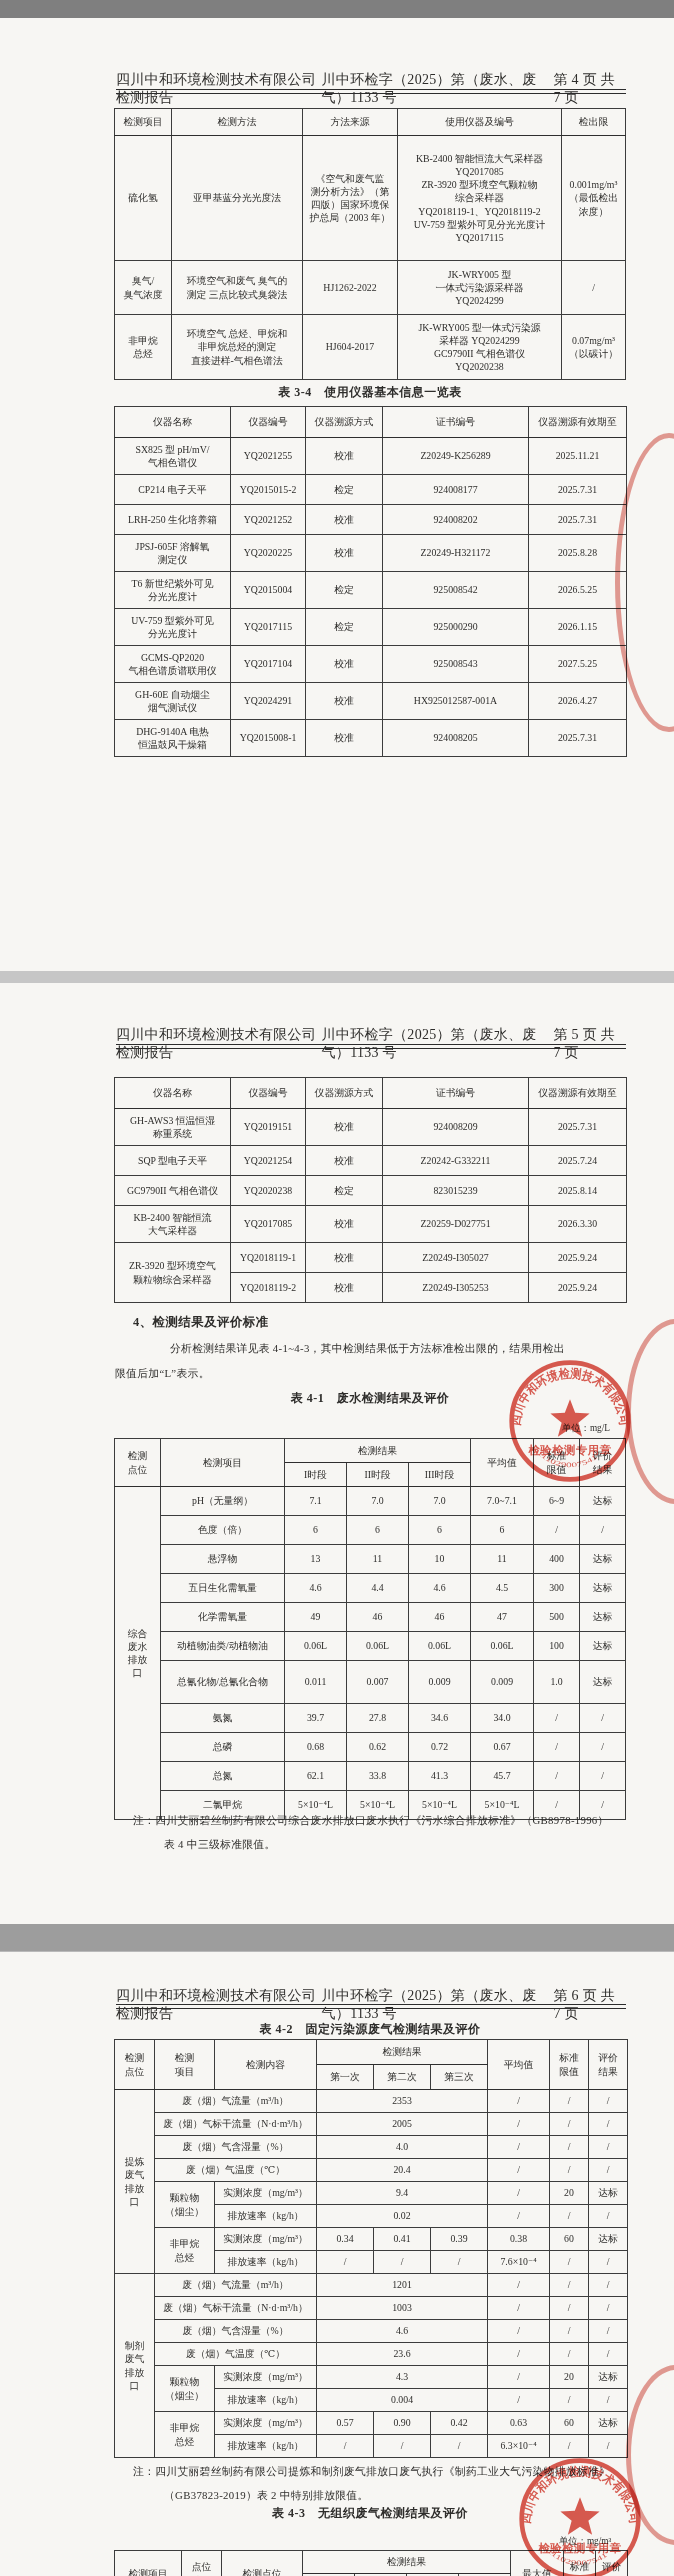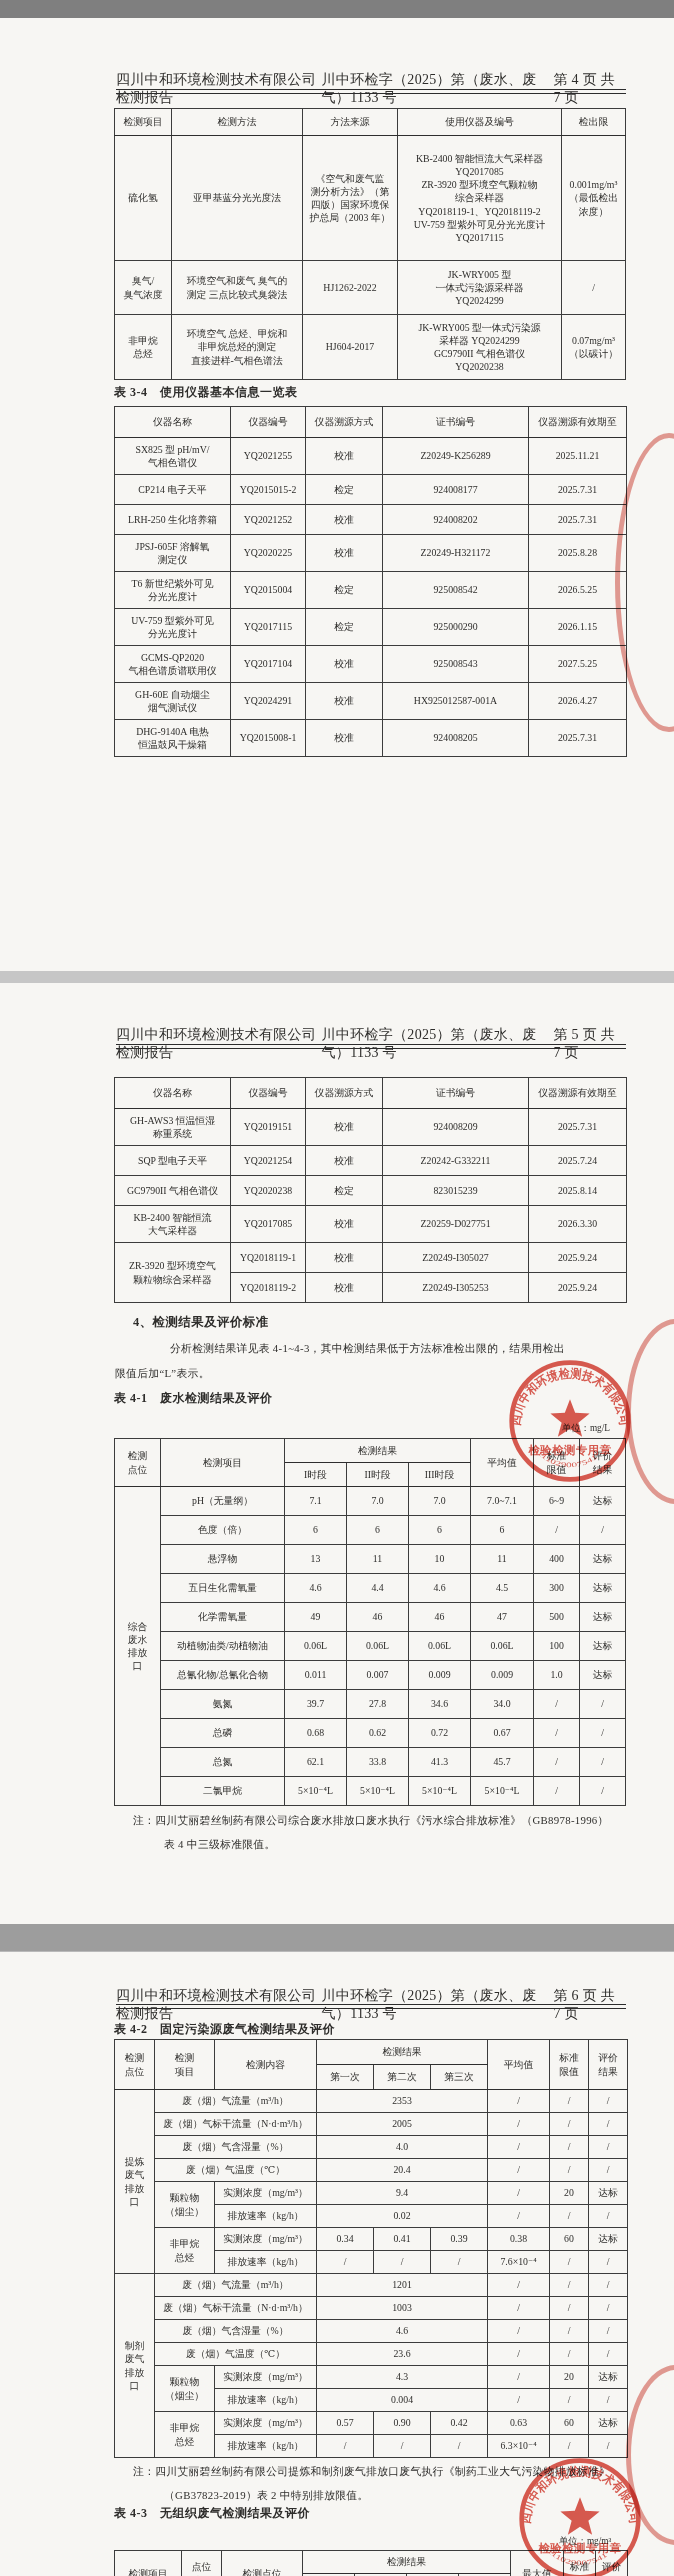--- a/index.html
+++ b/index.html
@@ -9,21 +9,21 @@
   .band{position:absolute;left:0;width:674px;}
   .abs{position:absolute;}
   .pg-header{display:flex;justify-content:flex-end;font-size:14px;letter-spacing:0.3px;}
   .hdr-rule{position:absolute;height:2.6px;border-top:0.8px solid #2c2c2c;border-bottom:1.3px solid #2c2c2c;}
   .tbl{position:absolute;}
   .tbl table{table-layout:fixed;border-collapse:collapse;width:100%;
              border-top:1.5px solid #282828;border-bottom:1.5px solid #282828;}
   .tbl th,.tbl td{border:0.5px solid #3c3c3c;text-align:center;vertical-align:middle;
                   padding:0.5px 1.5px;font-size:9.8px;font-weight:normal;white-space:pre-line;line-height:1.35;}
   .tbl thead th{border-bottom:1px solid #2e2e2e;}
-  .title{font-size:12px;font-weight:600;letter-spacing:0.5px;}
+  .title{font-size:12px;font-weight:600;text-align:center;letter-spacing:0.5px;}
   .h4{font-size:12.4px;font-weight:700;letter-spacing:0.5px;}
   .para,.note{font-size:10.8px;letter-spacing:0.3px;}
   .unit{font-size:9.3px;margin-left:26px;}
   .stamp{width:128px;height:128px;z-index:30;mix-blend-mode:multiply;opacity:.88;}
   .stamp-edge{position:absolute;z-index:29;border:5.2px solid rgba(208,62,48,.5);
               border-radius:50%;mix-blend-mode:multiply;}
   svg text{font-family:"Liberation Serif","DejaVu Serif",serif;}
 </style>
 </head>
 <body>
@@ -370,21 +370,21 @@
           </tr>
           <tr style="height: 29px;">
             <td>动植物油类/动植物油</td>
             <td>0.06L</td>
             <td>0.06L</td>
             <td>0.06L</td>
             <td>0.06L</td>
             <td>100</td>
             <td>达标</td>
           </tr>
-          <tr style="height: 29px; padding-left: 16px;">
+          <tr style="height: 43px; padding-left: 16px;">
             <td>总氰化物/总氰化合物</td>
             <td>0.011</td>
             <td>0.007</td>
             <td>0.009</td>
             <td>0.009</td>
             <td>1.0</td>
             <td>达标</td>
           </tr>
           <tr style="height: 29px;">
             <td>氨氮</td>

